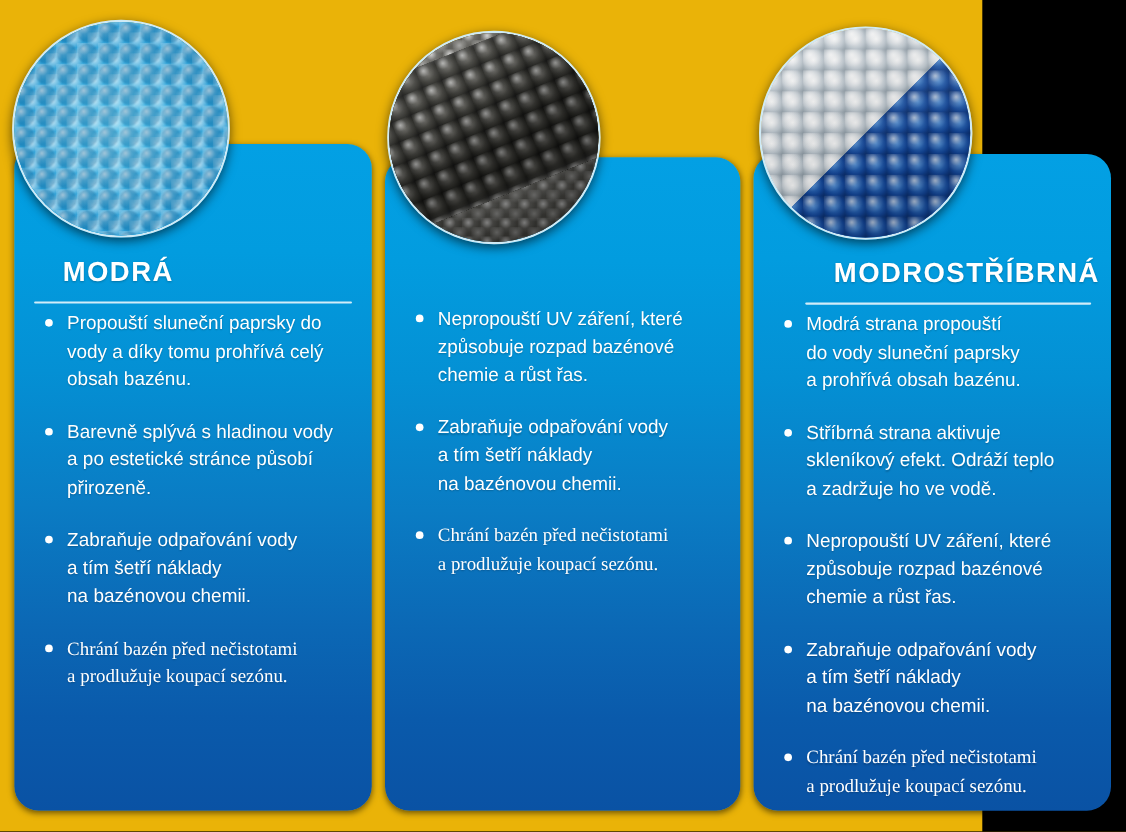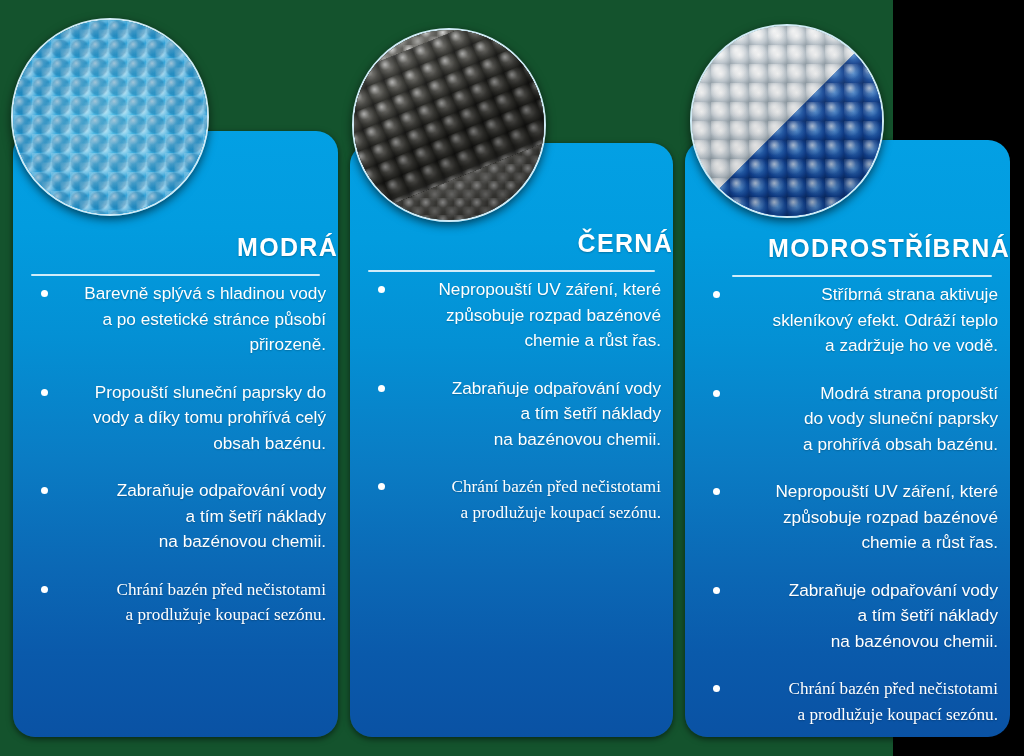--- a/index.html
+++ b/index.html
@@ -12,22 +12,21 @@
     height: 756px;
     overflow: hidden;
     font-family: "Liberation Sans", sans-serif;
     -webkit-font-smoothing: antialiased;
   }
 
   #stage {
     position: relative;
     width: 893px;
     height: 756px;
-    background: #14532d;
-    text-align: right;
+    background: #eab308;
   }
 
   
   .card {
     position: absolute;
     border-radius: 22px;
     background: linear-gradient(180deg,
         #03a0e4 0%,
         #029cdf 16%,
         #0490d4 34%,
@@ -222,49 +221,45 @@
 <div id="stage">
 
   <div class="card" id="card-modra">
     <div class="title-wrap">
       <span class="card-title">MODRÁ</span>
       <div class="divider"></div>
     </div>
     <ul class="bullets">
       <li class="bullet">
         <span class="dot"></span>
+        <span class="btext">Propouští sluneční paprsky do
+vody a díky tomu prohřívá celý
+obsah bazénu.</span>
+      </li>
+      <li class="bullet">
+        <span class="dot"></span>
         <span class="btext">Barevně splývá s hladinou vody
 a po estetické stránce působí
 přirozeně.</span>
       </li>
       <li class="bullet">
         <span class="dot"></span>
-        <span class="btext">Propouští sluneční paprsky do
-vody a díky tomu prohřívá celý
-obsah bazénu.</span>
-      </li>
-      <li class="bullet">
-        <span class="dot"></span>
         <span class="btext">Zabraňuje odpařování vody
 a tím šetří náklady
 na bazénovou chemii.</span>
       </li>
       <li class="bullet">
         <span class="dot"></span>
         <span class="btext">Chrání bazén před nečistotami
 a prodlužuje koupací sezónu.</span>
       </li>
     </ul>
   </div>
 
   <div class="card" id="card-cerna">
-    <div class="title-wrap">
-      <span class="card-title">ČERNÁ</span>
-      <div class="divider"></div>
-    </div>
     <ul class="bullets">
       <li class="bullet">
         <span class="dot"></span>
         <span class="btext">Nepropouští UV záření, které
 způsobuje rozpad bazénové
 chemie a růst řas.</span>
       </li>
       <li class="bullet">
         <span class="dot"></span>
         <span class="btext">Zabraňuje odpařování vody
@@ -280,29 +275,29 @@
   </div>
 
   <div class="card" id="card-modrostribrna">
     <div class="title-wrap">
       <span class="card-title">MODROSTŘÍBRNÁ</span>
       <div class="divider"></div>
     </div>
     <ul class="bullets">
       <li class="bullet">
         <span class="dot"></span>
+        <span class="btext">Modrá strana propouští
+do vody sluneční paprsky
+a prohřívá obsah bazénu.</span>
+      </li>
+      <li class="bullet">
+        <span class="dot"></span>
         <span class="btext">Stříbrná strana aktivuje
 skleníkový efekt. Odráží teplo
 a zadržuje ho ve vodě.</span>
-      </li>
-      <li class="bullet">
-        <span class="dot"></span>
-        <span class="btext">Modrá strana propouští
-do vody sluneční paprsky
-a prohřívá obsah bazénu.</span>
       </li>
       <li class="bullet">
         <span class="dot"></span>
         <span class="btext">Nepropouští UV záření, které
 způsobuje rozpad bazénové
 chemie a růst řas.</span>
       </li>
       <li class="bullet">
         <span class="dot"></span>
         <span class="btext">Zabraňuje odpařování vody

